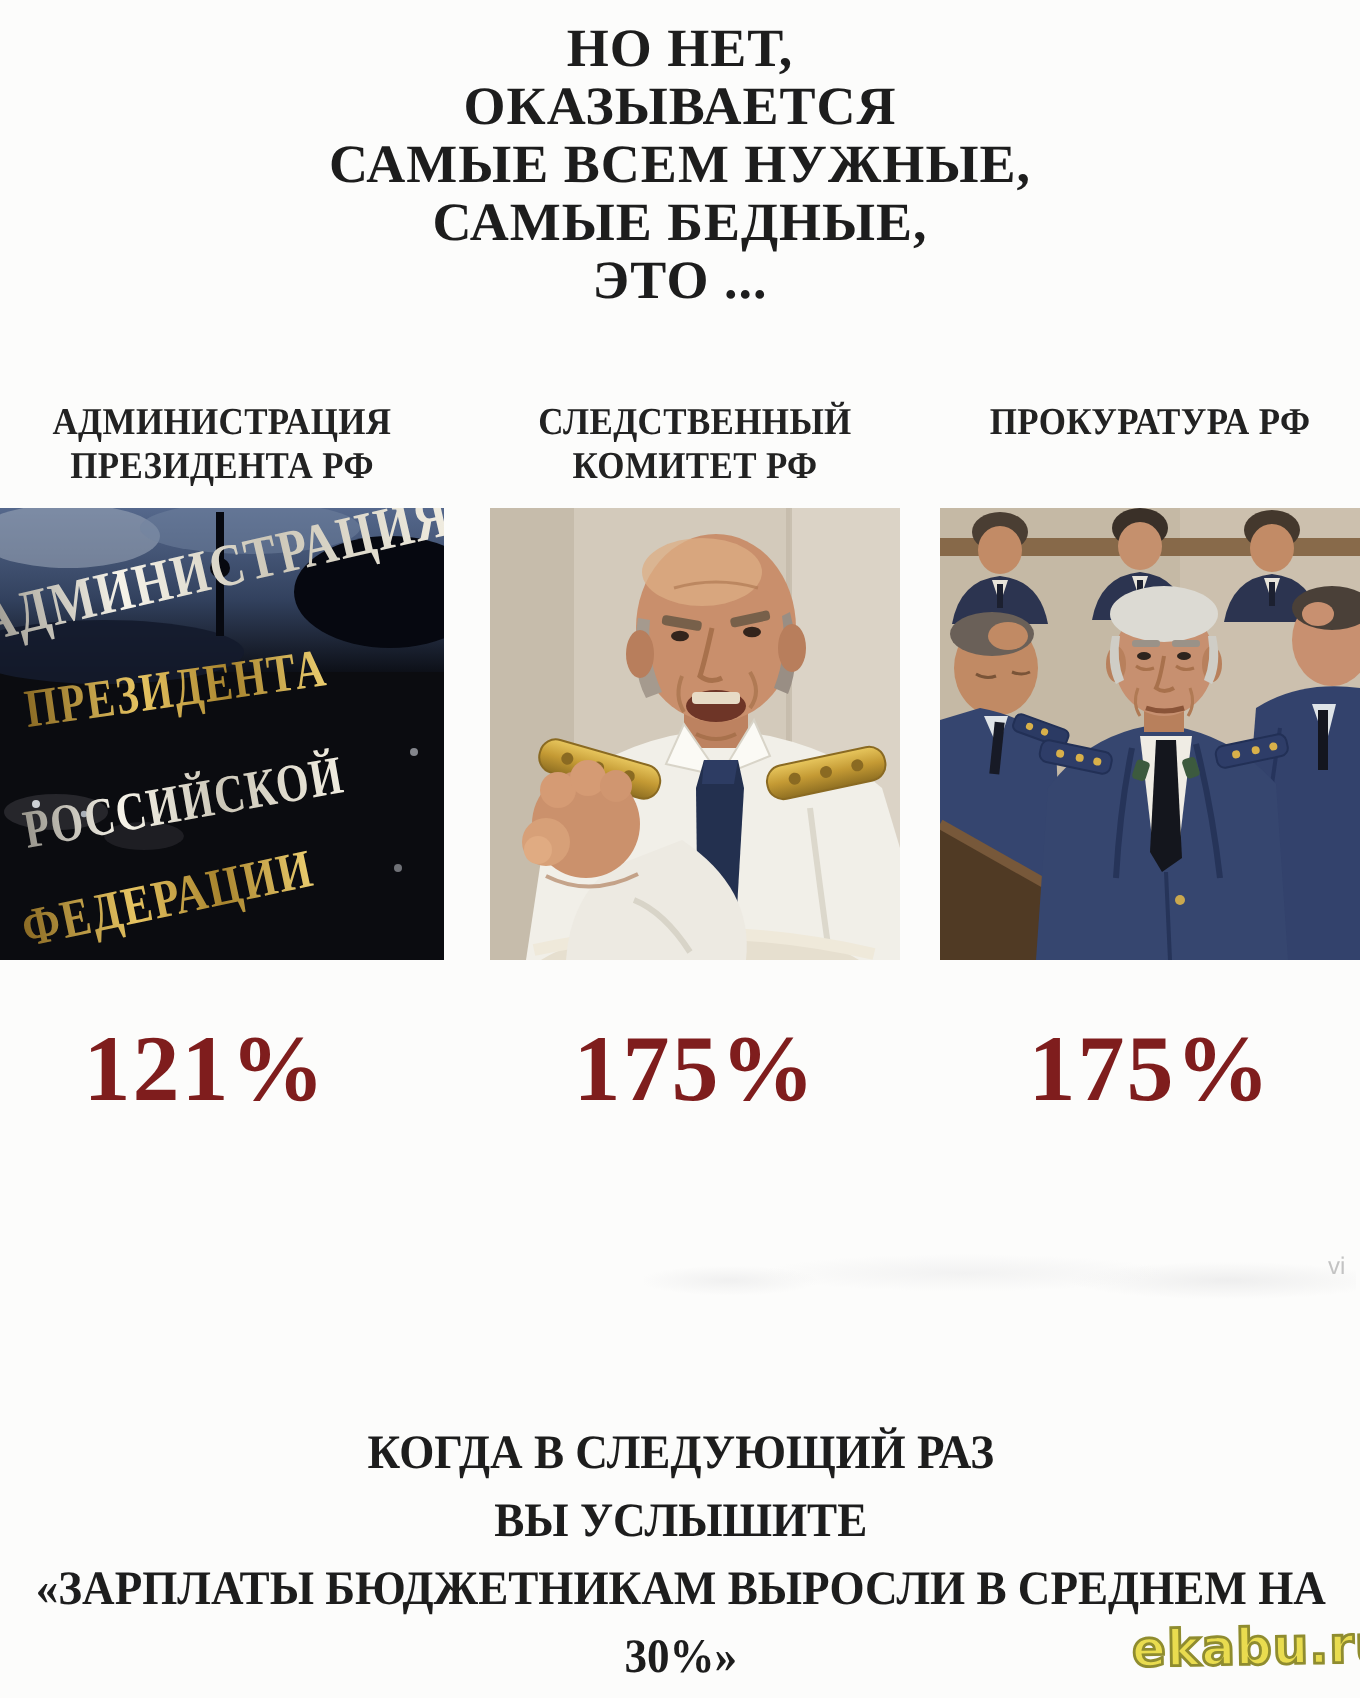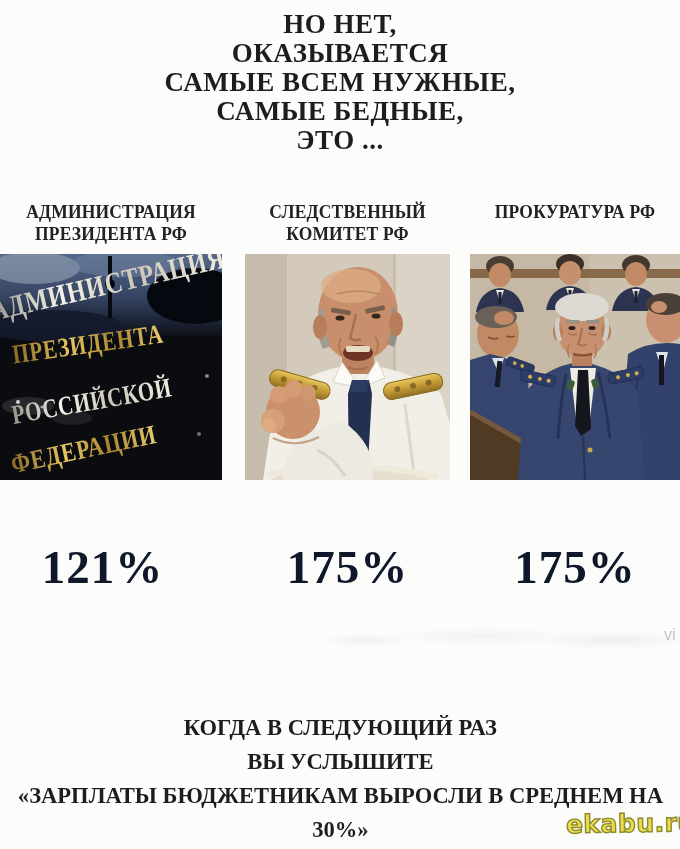--- a/index.html
+++ b/index.html
@@ -28,36 +28,36 @@
   .ph-1 { left:0;   width:222px; }
   .ph-2 { left:245px; width:205px; }
   .ph-3 { left:470px; width:210px; }
   .photo svg { display:block; width:100%; height:100%; }
   .salary-heading {
     position:absolute; top:500px; left:0; width:100%;
     text-align:center; font-size:23px; font-weight:600; color:#1f1f1f;
   }
   .salary-heading .squeeze { display:inline-block; transform:scaleX(0.95); }
   .percent {
-    position:absolute; top:540px; text-align:center;
-    font-size:47px; font-weight:600; color:#0f172a; letter-spacing:1px;
+    position:absolute; top:508px; text-align:center;
+    font-size:47px; font-weight:600; color:#7f1d1d; letter-spacing:1px;
   }
   .pct-1 { left:0;   width:205px; }
   .pct-2 { left:245px; width:205px; }
   .pct-3 { left:470px; width:210px; }
   .smudge {
     position:absolute; left:322px; top:626px; width:356px; height:26px;
     background:
       radial-gradient(60px 10px at 12% 55%, #f0f0f0 0%, rgba(240,240,240,0) 75%),
       radial-gradient(130px 12px at 45% 40%, #f2f2f2 0%, rgba(242,242,242,0) 78%),
       radial-gradient(110px 13px at 82% 55%, #eeeeee 0%, rgba(238,238,238,0) 72%);
   }
   .edge-artifact {
     position:absolute; left:664px; top:626px;
-    font-family:"Liberation Sans", sans-serif; font-size:16px; color:#c3c3c3;
+    font-family:"Liberation Sans", sans-serif; font-size:12px; color:#c3c3c3;
   }
   .bottom-caption {
     position:absolute; top:710px; left:0; width:100%;
     text-align:center; white-space:pre-line;
     font-size:24px; line-height:34px; font-weight:700; color:#1d1d1d;
   }
   .bottom-caption .squeeze { display:inline-block; transform:scaleX(0.94); transform-origin:center; width:106%; margin-left:-3%; }
   .site-watermark {
     position:absolute; left:566px; top:809px;
     font-family:"DejaVu Sans", sans-serif; font-size:25px; font-weight:bold;

